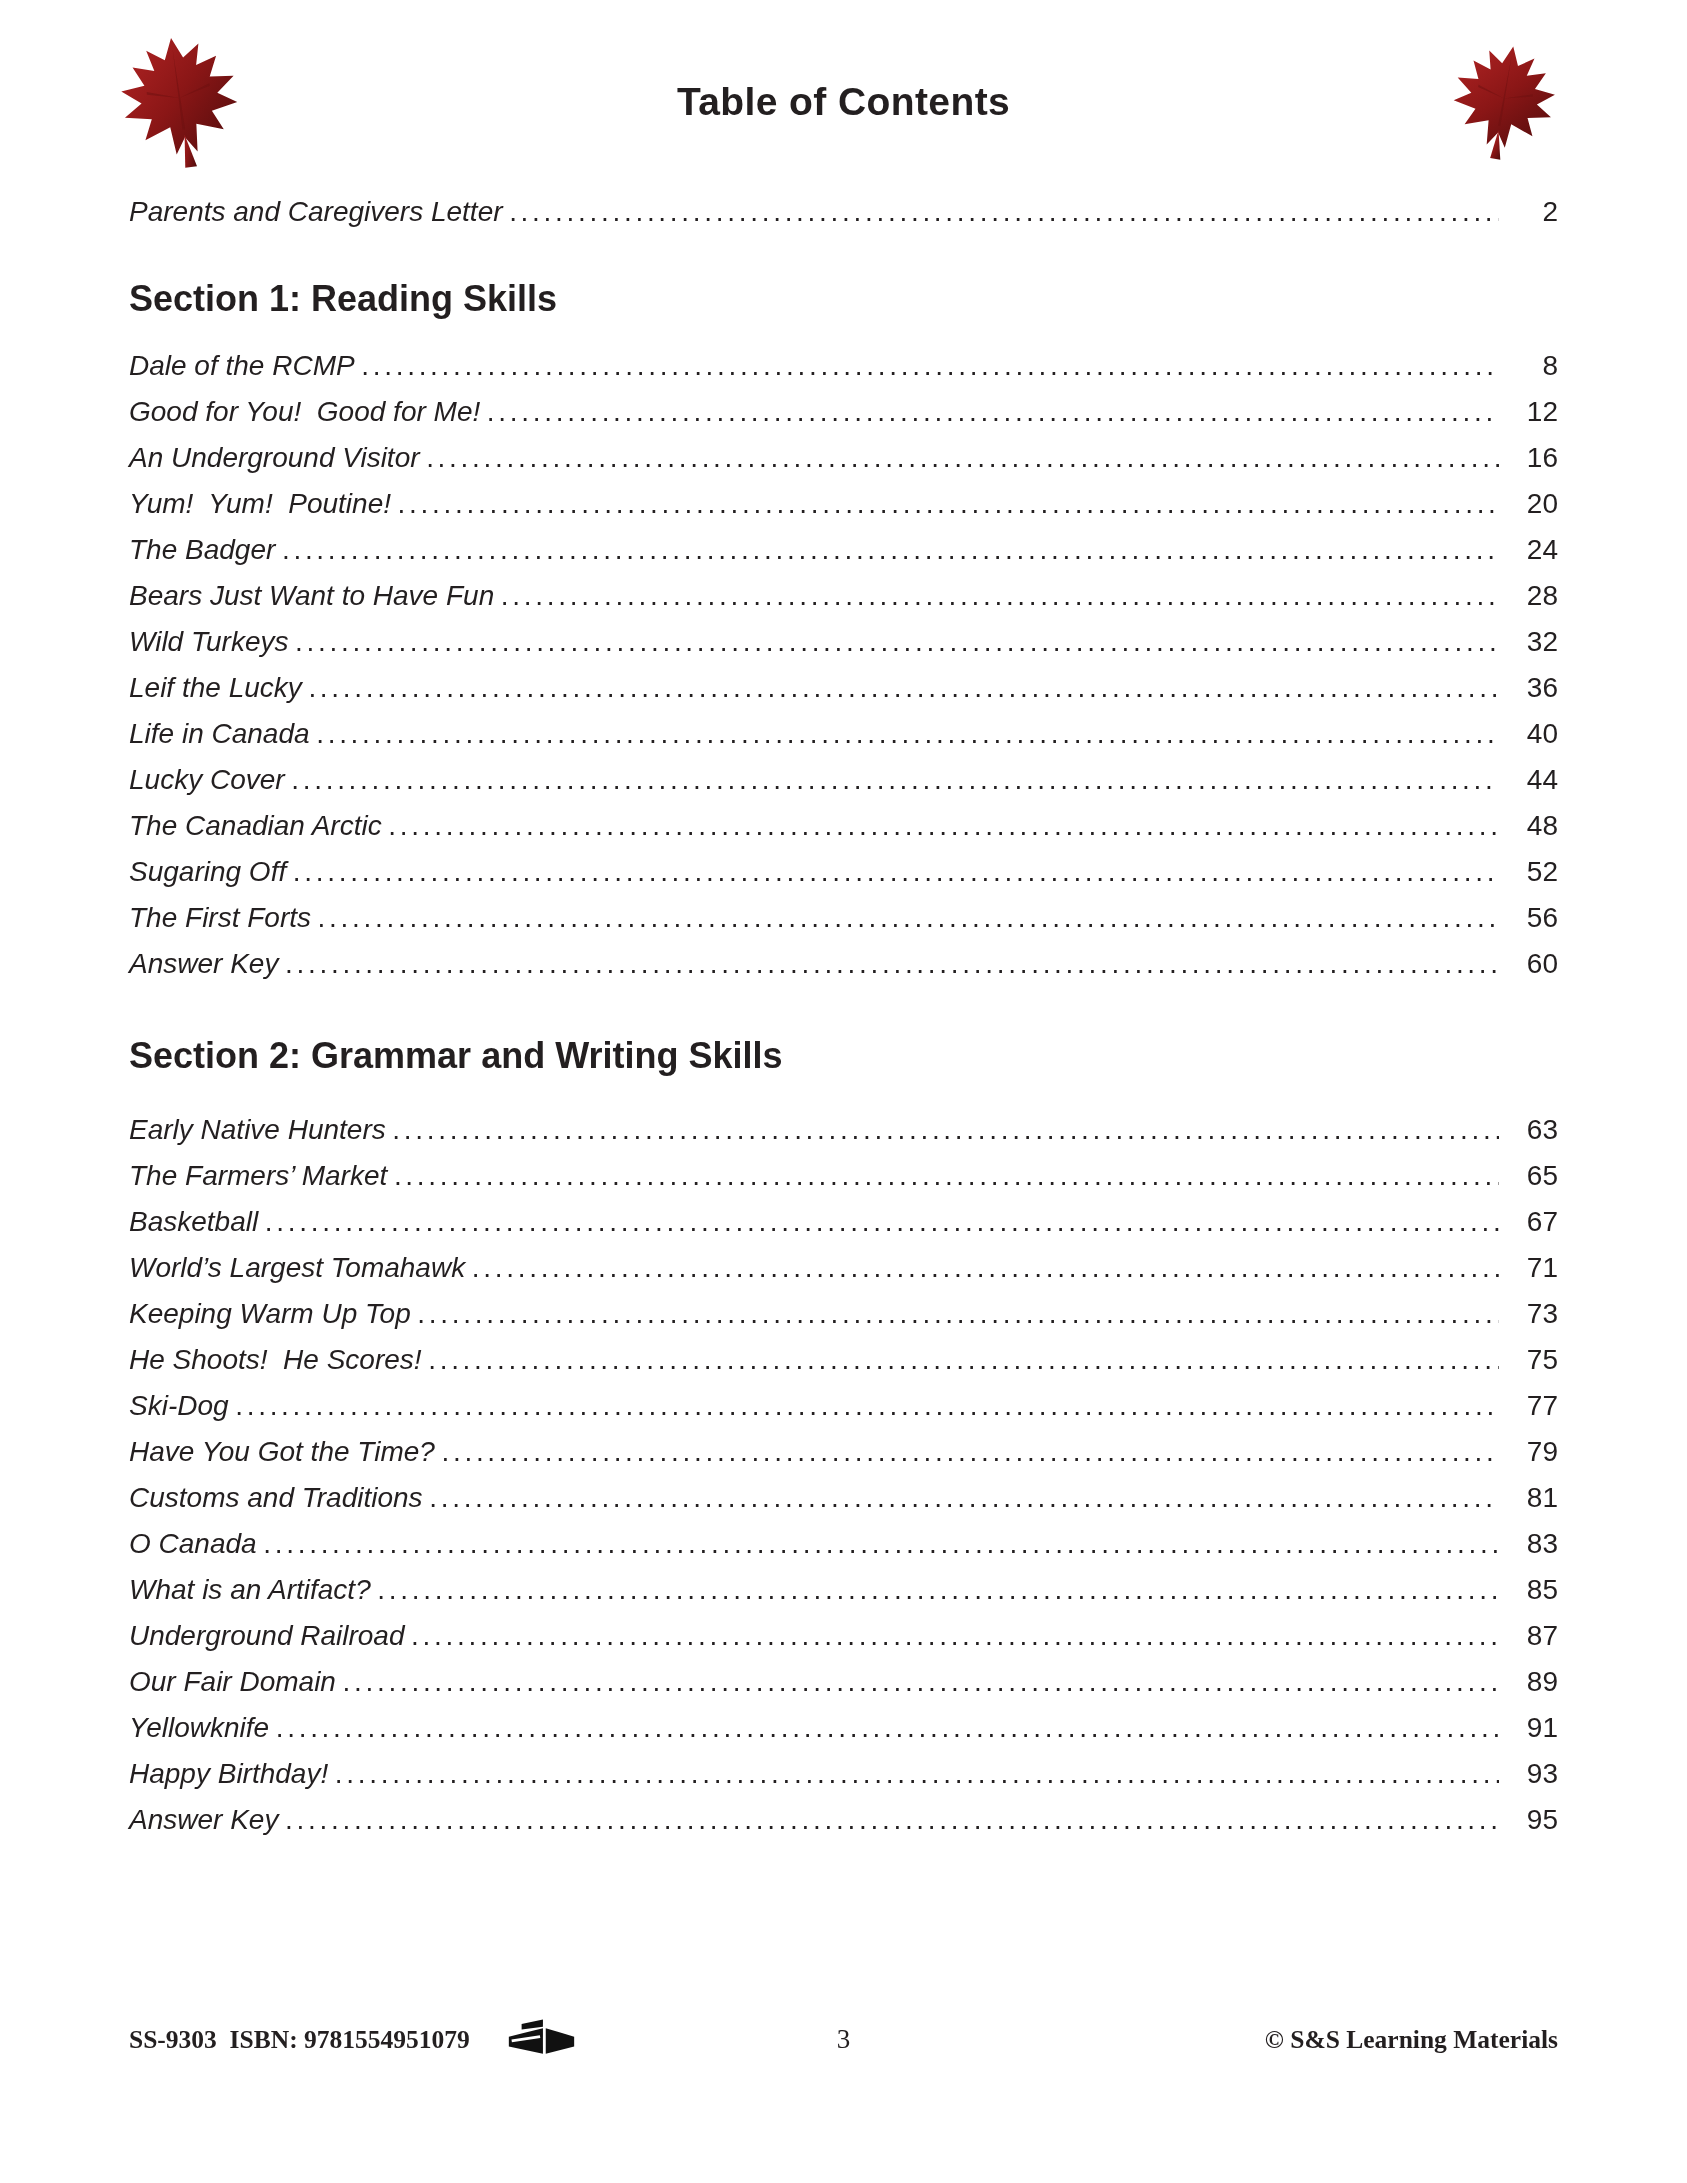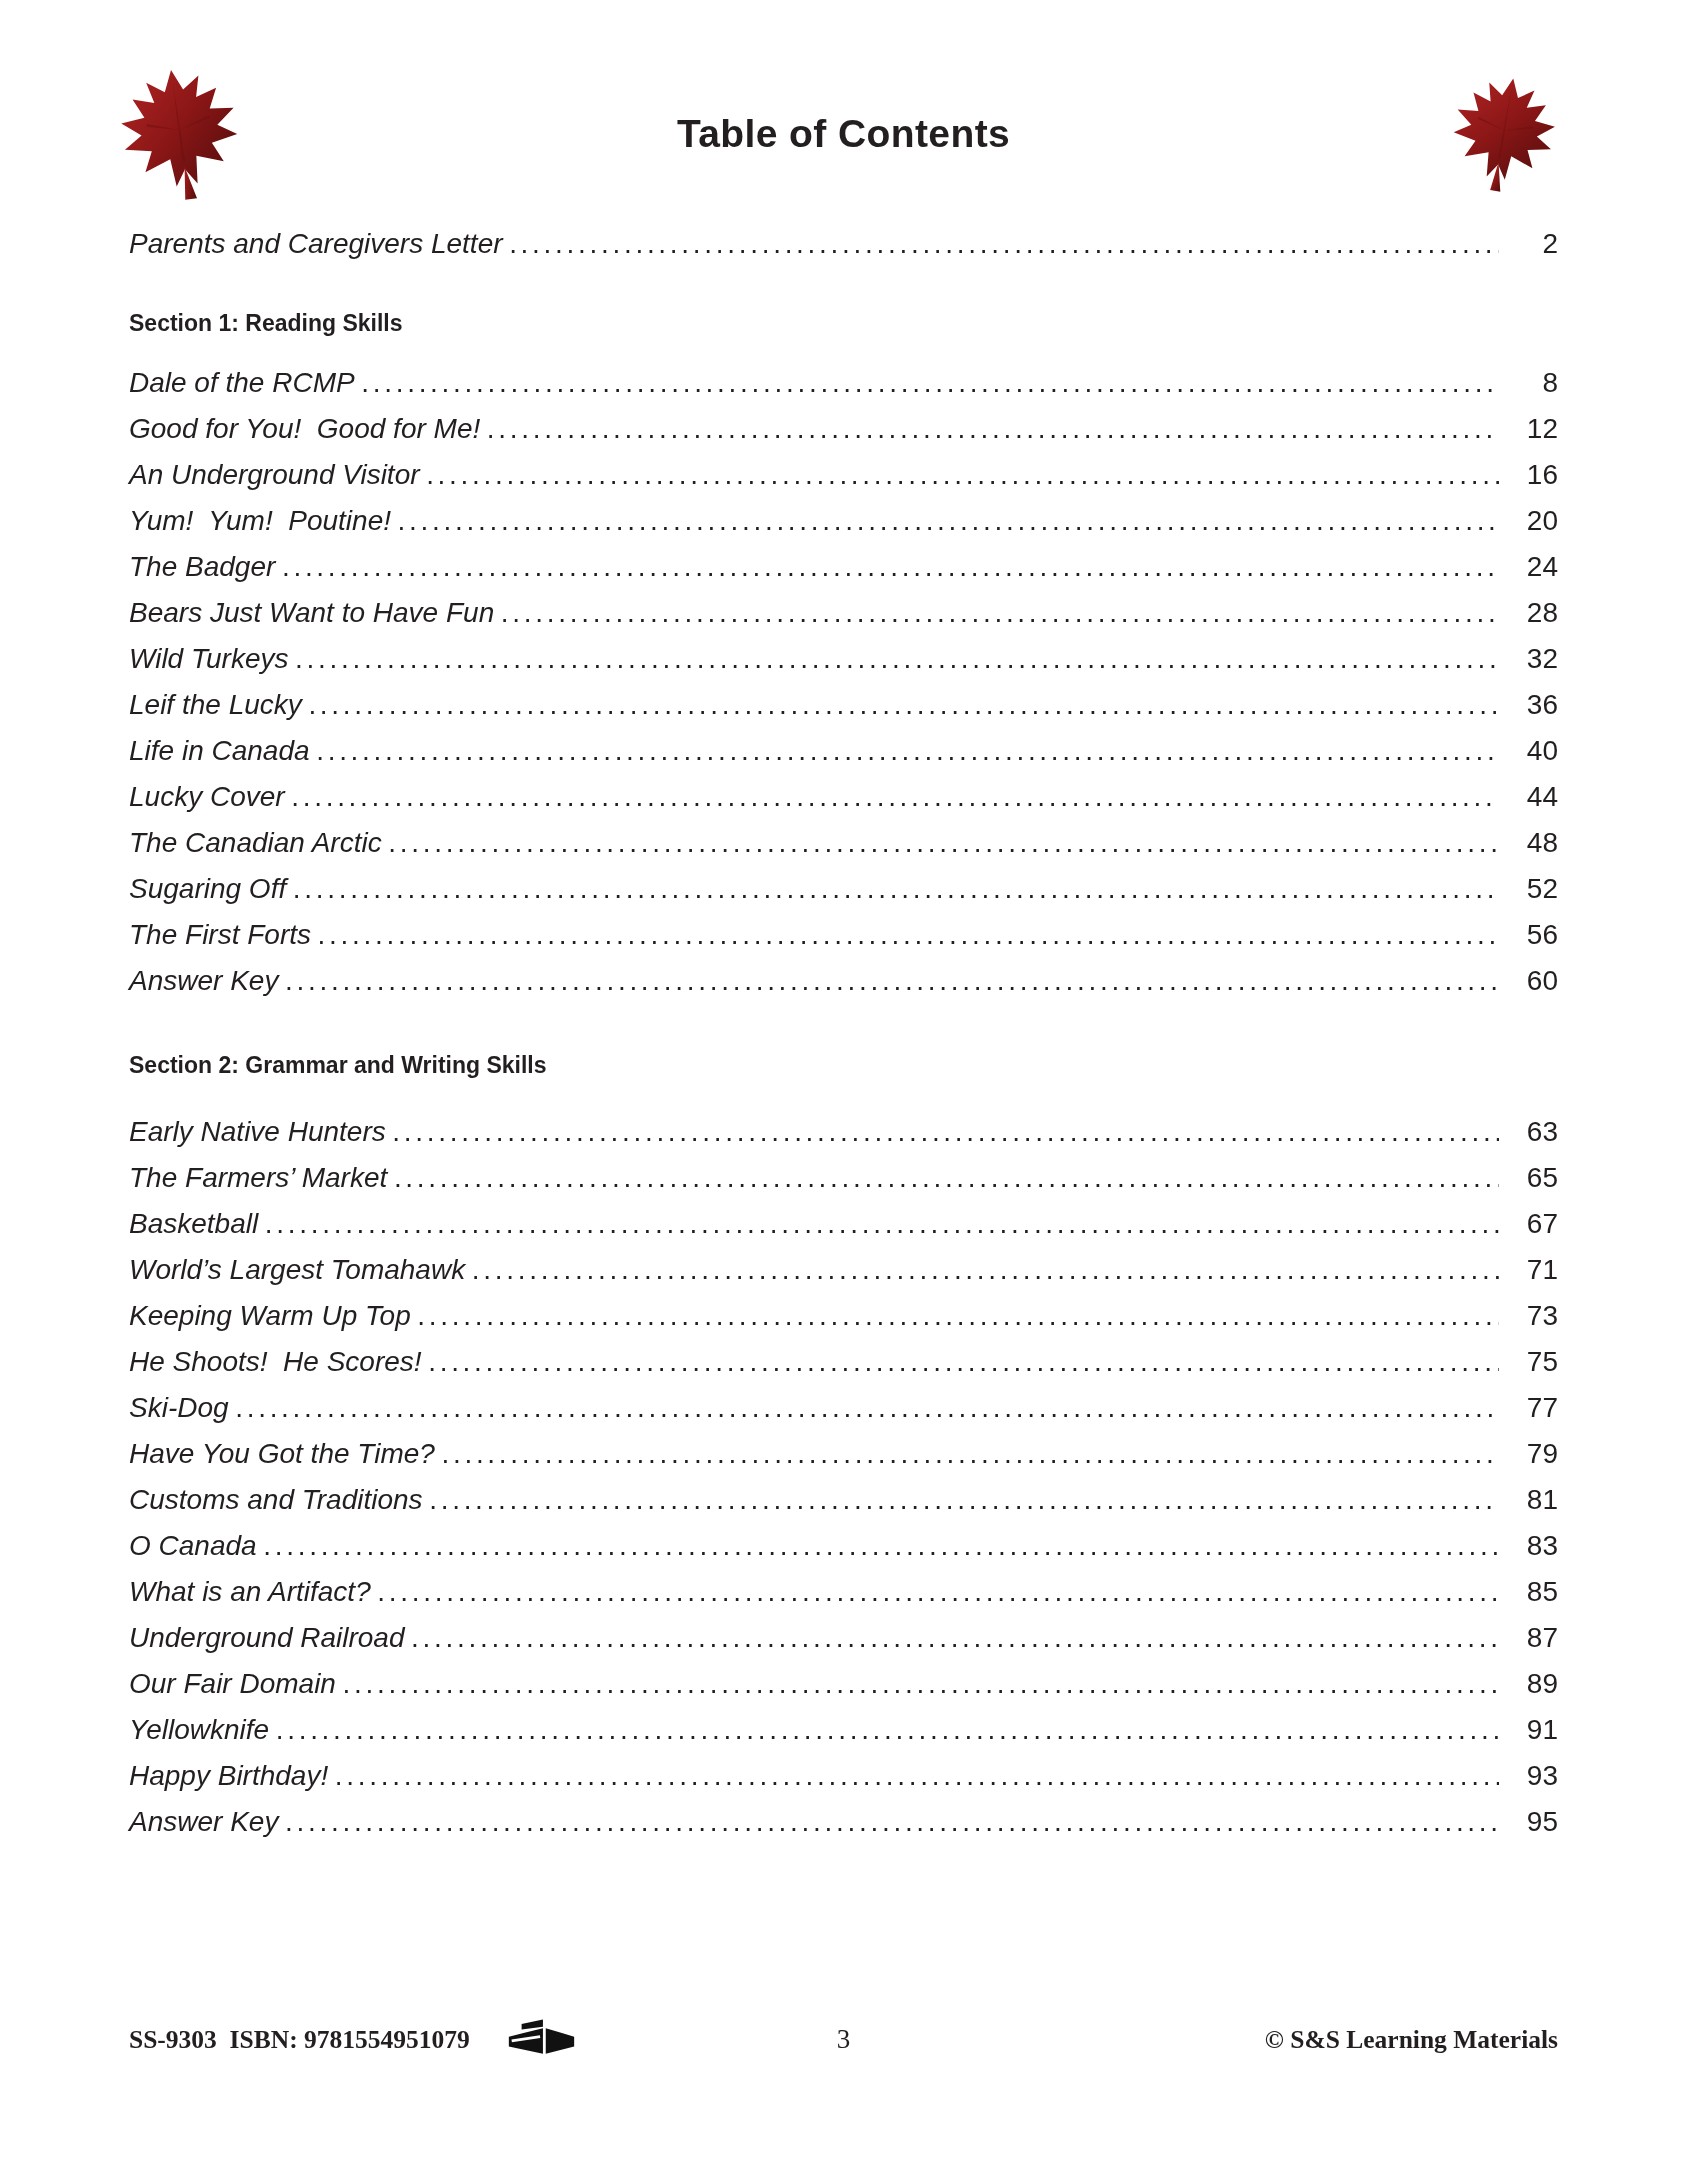--- a/index.html
+++ b/index.html
@@ -3,42 +3,42 @@
 <meta charset="utf-8">
 <style>
   html, body { margin: 0; padding: 0; background: #e8e8e8; }
   .page {
     width: 1687px;
     height: 2183px;
     margin: 0 auto;
     background: #ffffff;
     position: relative;
     box-sizing: border-box;
-    padding: 64px 129px 0 129px;
+    padding: 32px 129px 0 129px;
     font-family: "Liberation Sans", sans-serif;
     color: #231f20;
   }
   .header {
     display: grid;
     grid-template-columns: 165px 1fr 165px;
     align-items: center;
   }
   .leaf { display: block; }
   .leaf-left  { width: 148px; height: 140px; transform: rotate(-8deg); margin-left: -23px; }
   .leaf-right { width: 125px; height: 122px; transform: rotate(10deg); justify-self: end; margin-right: -8.2px; }
   h1.title {
     margin: 0;
     text-align: center;
     font-size: 39px;
     font-weight: bold;
     letter-spacing: 0.4px;
   }
   .front-list { margin-top: 16.5px; }
   h2.section-heading {
-    font-size: 23px;
+    font-size: 36px;
     font-weight: bold;
     margin: 43px 0 23px 0;
   }
   h2.section-heading.second { margin-top: 48px; margin-bottom: 30px; }
   .entry {
     display: flex;
     align-items: baseline;
     line-height: 46px;
     font-size: 28px;
   }

